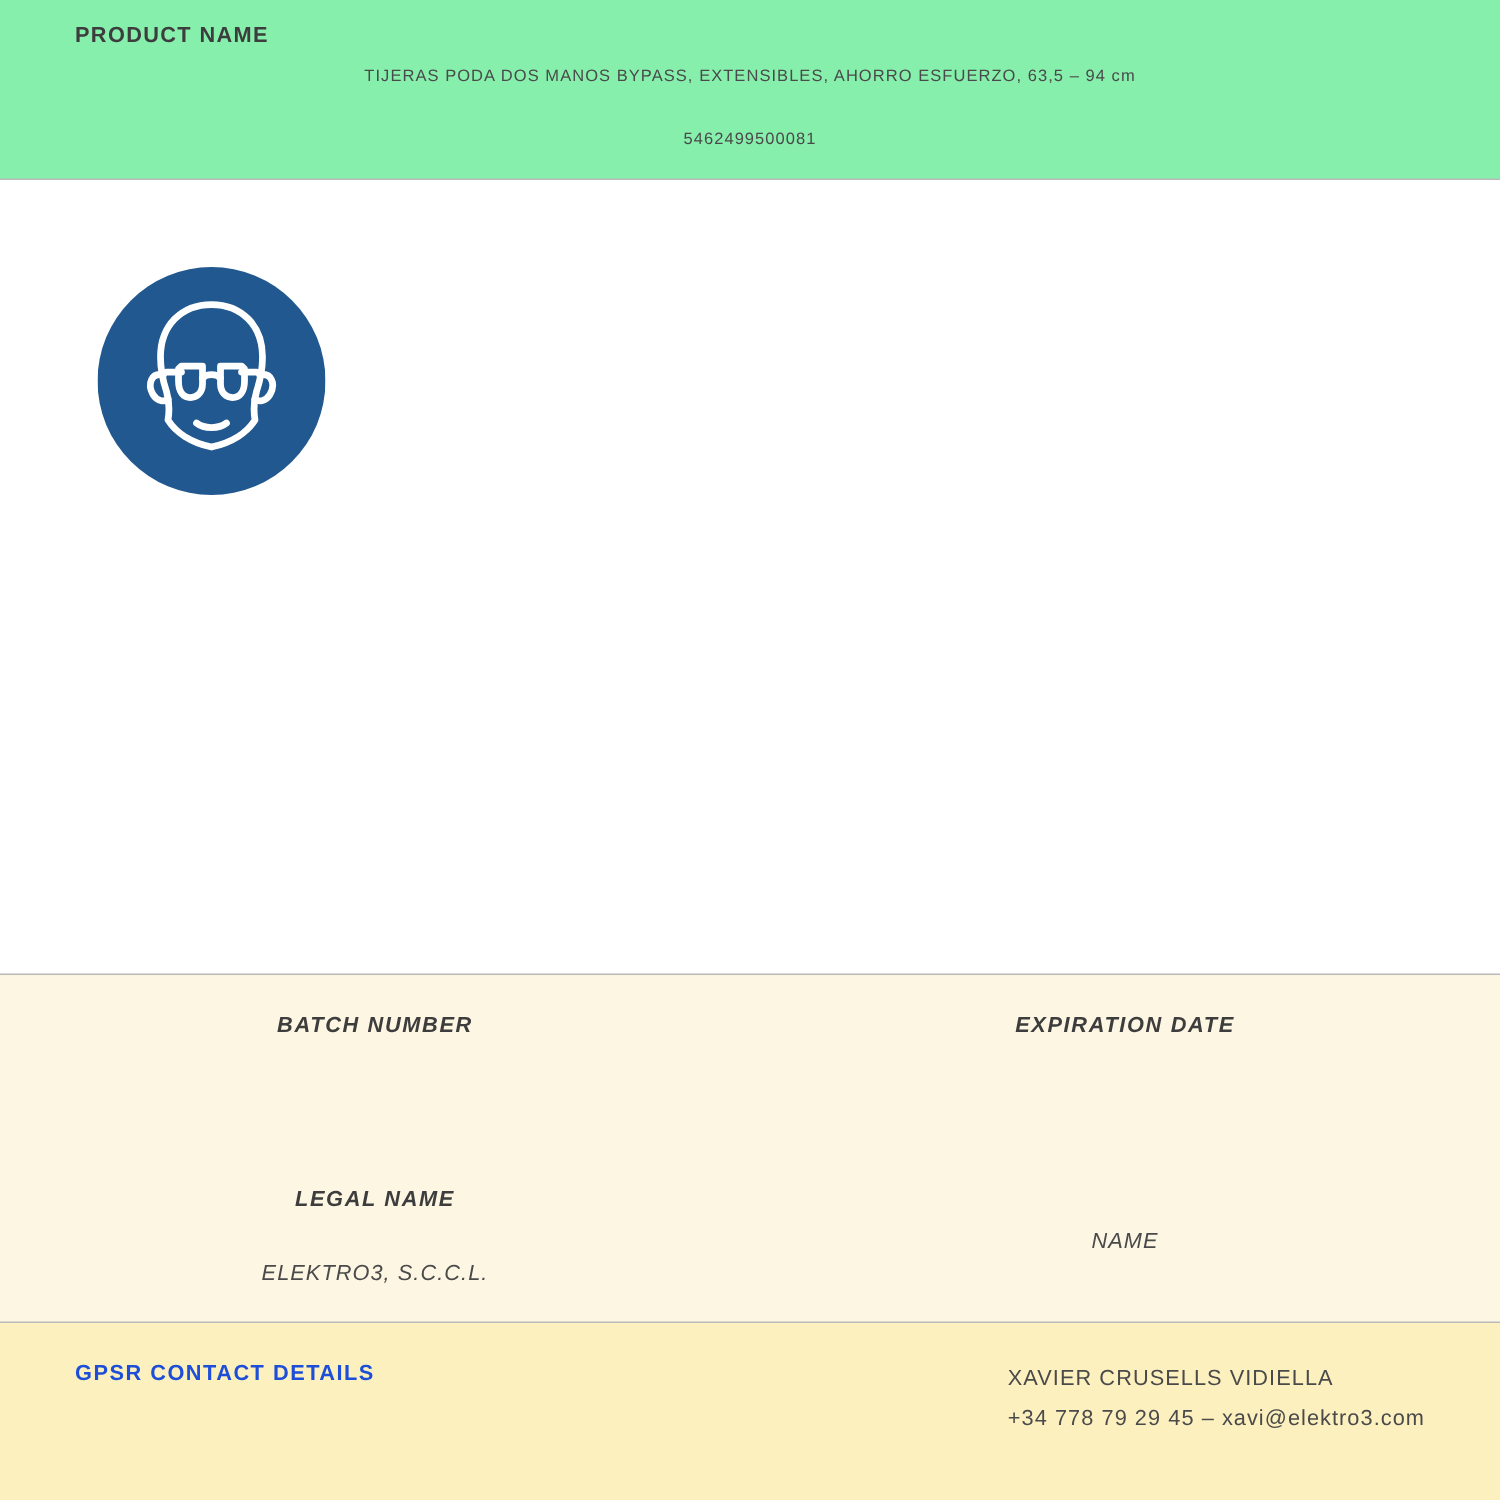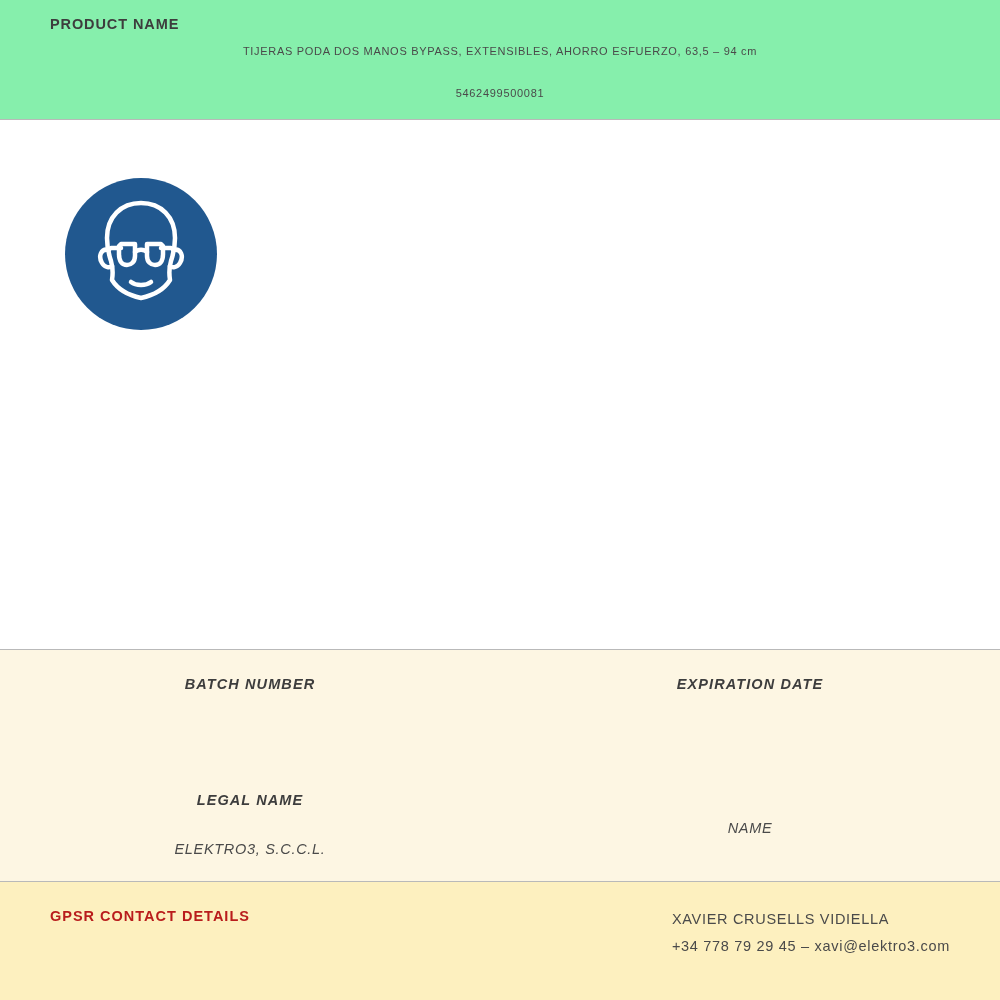--- a/index.html
+++ b/index.html
@@ -111,21 +111,21 @@
     display: flex;
     align-items: flex-start;
     justify-content: space-between;
     min-height: 118px;
     box-sizing: border-box;
   }
   .footer-label {
     font-size: 14.5px;
     font-weight: bold;
     letter-spacing: 1px;
-    color: #b91c1c;
+    color: #1d4ed8;
     text-transform: uppercase;
     white-space: nowrap;
     padding-top: 2px;
   }
   .footer-lines {
     text-align: left;
     color: #4a4a4a;
     font-size: 14.5px;
     letter-spacing: 0.7px;
     line-height: 1.85;

